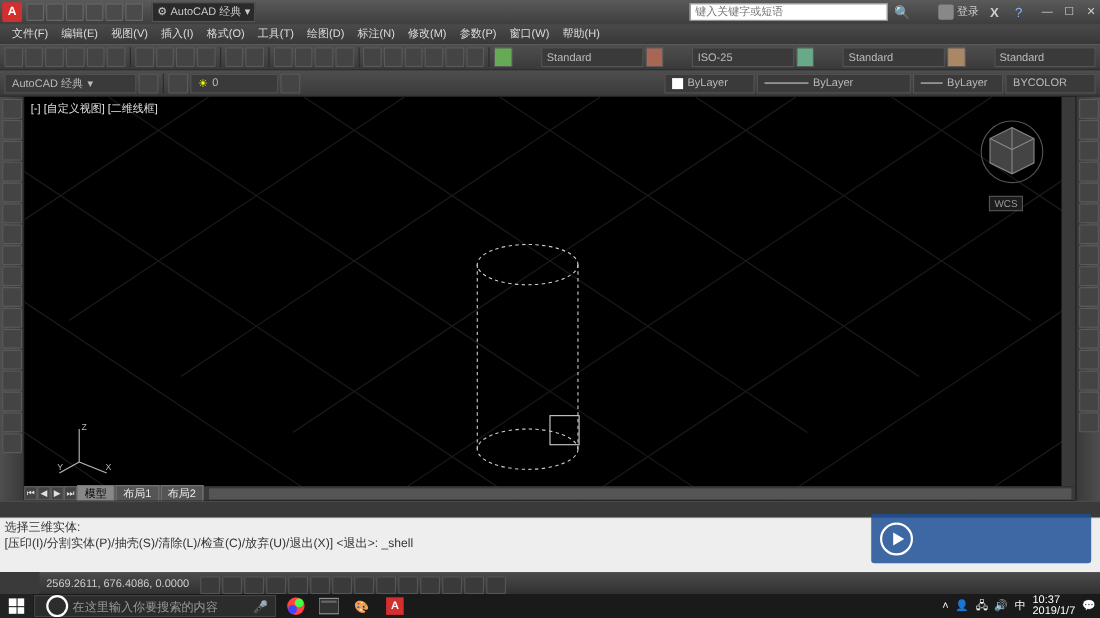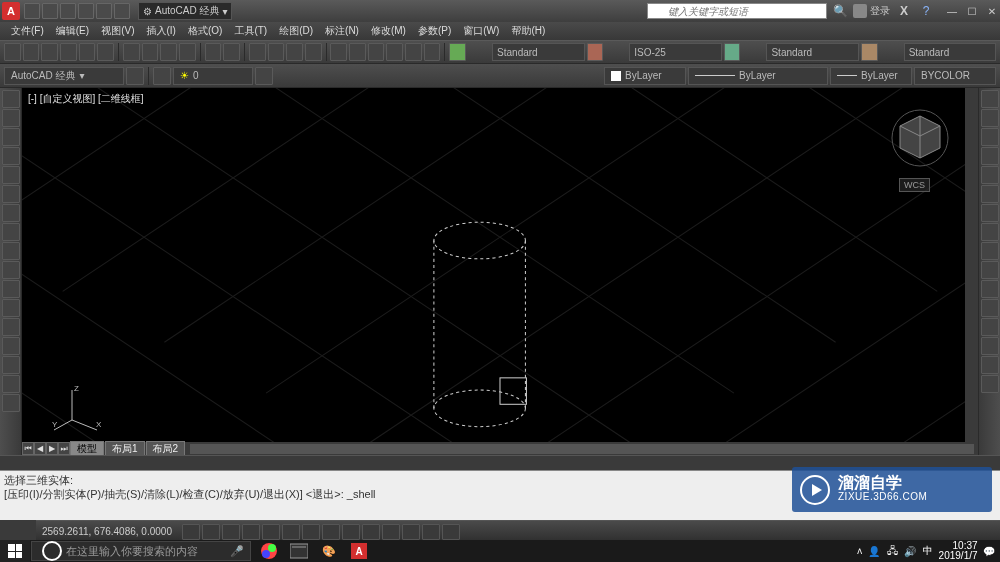--- a/index.html
+++ b/index.html
@@ -5,23 +5,23 @@
 * { margin: 0; padding: 0; box-sizing: border-box; font-family: "Microsoft YaHei", sans-serif; }
 body { width: 1000px; height: 562px; background: #3a3a3a; overflow: hidden; position: relative; font-size: 11px; color: #e0e0e0; }
 
 
 .titlebar { height: 22px; background: linear-gradient(#5a5a5a,#3e3e3e); display: flex; align-items: center; padding: 0 2px; }
 .app-logo { width: 18px; height: 18px; background: #d32f2f; border-radius: 2px; display: flex; align-items: center; justify-content: center; color: #fff; font-weight: bold; font-size: 11px; }
 .qat { display: flex; gap: 2px; margin-left: 4px; align-items: center; }
 .qat-btn { width: 16px; height: 16px; background: #4a4a4a; border: 1px solid #666; border-radius: 1px; }
 .workspace-sel { margin-left: 8px; background: #2a2a2a; border: 1px solid #555; padding: 1px 4px; font-size: 10px; color: #ccc; display: flex; align-items: center; gap: 3px;}
 .spacer { flex: 1; }
-.searchbox { width: 180px; height: 16px; background: #fff; border: 1px solid #888; color: #999; padding: 0 20px; font-size: 10px; font-style: italic;}
+.searchbox { width: 180px; height: 16px; background: #fff; border: 1px solid #888; color: #999; padding: 0 4px; font-size: 10px; }
 .help-icn { width:16px;height:16px; margin-left:6px; display:flex;align-items:center;justify-content:center;color:#8ab4f8;font-size:12px;}
-.login { margin-left:4px; font-size:10px; color:#ccc; display:flex; align-items:center; gap:3px;}
+.login { margin-left:24px; font-size:10px; color:#ccc; display:flex; align-items:center; gap:3px;}
 .login-i{width:14px;height:14px;background:#888;border-radius:2px;}
 .winbtns { display:flex; margin-left:12px; gap:8px;}
 .winbtn{width:12px;height:12px;color:#ccc;display:flex;align-items:center;justify-content:center;font-size:10px;}
 
 
 .menubar { height: 18px; background: linear-gradient(#4a4a4a,#383838); display: flex; padding-left:5px; }
 .menu-item { padding: 2px 6px; font-size: 10px; color: #ddd; }
 
 
 .toolbar-row { height: 24px; background: linear-gradient(#4e4e4e,#3a3a3a); border-top:1px solid #5a5a5a; border-bottom:1px solid #2a2a2a; display:flex; align-items:center; padding:0 4px; gap:2px;}
@@ -61,21 +61,21 @@
 
 .taskbar{height:22px;background:#1a1a1a;display:flex;align-items:center;position:absolute;bottom:0;left:0;right:0;}
 .start{width:30px;height:22px;background:#222;display:flex;align-items:center;justify-content:center;}
 .win-icon{width:14px;height:14px;display:grid;grid-template-columns:1fr 1fr;grid-template-rows:1fr 1fr;gap:1px;}
 .win-icon div{background:#fff;}
 .search-tb{flex:0 0 220px;height:20px;background:#2c2c2c;border:1px solid #444;display:flex;align-items:center;padding:0 6px;color:#999;font-size:11px;margin-left:1px;}
 .cortana{width:20px;height:20px;border:2px solid #fff;border-radius:50%;margin:0 4px;}
 .task-icons{display:flex;gap:6px;margin-left:6px;}
 .task-icon{width:24px;height:20px;display:flex;align-items:center;justify-content:center;}
 .tray{margin-left:auto;display:flex;align-items:center;gap:6px;padding-right:4px;color:#fff;font-size:10px;}
-.clock{text-align:right;line-height:10px;}
+.clock{text-align:left;line-height:10px;}
 
 
 .watermark{position:absolute;right:8px;bottom:50px;width:200px;height:45px;background:rgba(30,80,150,0.85);border-radius:3px;display:flex;align-items:center;padding:4px 8px;color:#fff;}
 .wm-play{width:30px;height:30px;border:2px solid #fff;border-radius:50%;display:flex;align-items:center;justify-content:center;margin-right:8px;}
 .wm-play::before{content:"";border-left:10px solid #fff;border-top:6px solid transparent;border-bottom:6px solid transparent;margin-left:3px;}
 .wm-text{display:flex;flex-direction:column;line-height:14px;}
 .wm-cn{font-size:16px;font-weight:bold;}
 .wm-url{font-size:10px;letter-spacing:0.5px;}
 
 svg{display:block;}
@@ -382,17 +382,13 @@
     <div class="clock">
       <div>10:37</div>
       <div>2019/1/7</div>
     </div>
     <span>💬</span>
   </div>
 </div>
 
 <div class="watermark">
   <div class="wm-play"></div>
-  <div class="wm-text">
-    <div class="wm-cn">溜溜自学</div>
-    <div class="wm-url">ZIXUE.3D66.COM</div>
-  </div>
 </div>
 
 </body></html>

